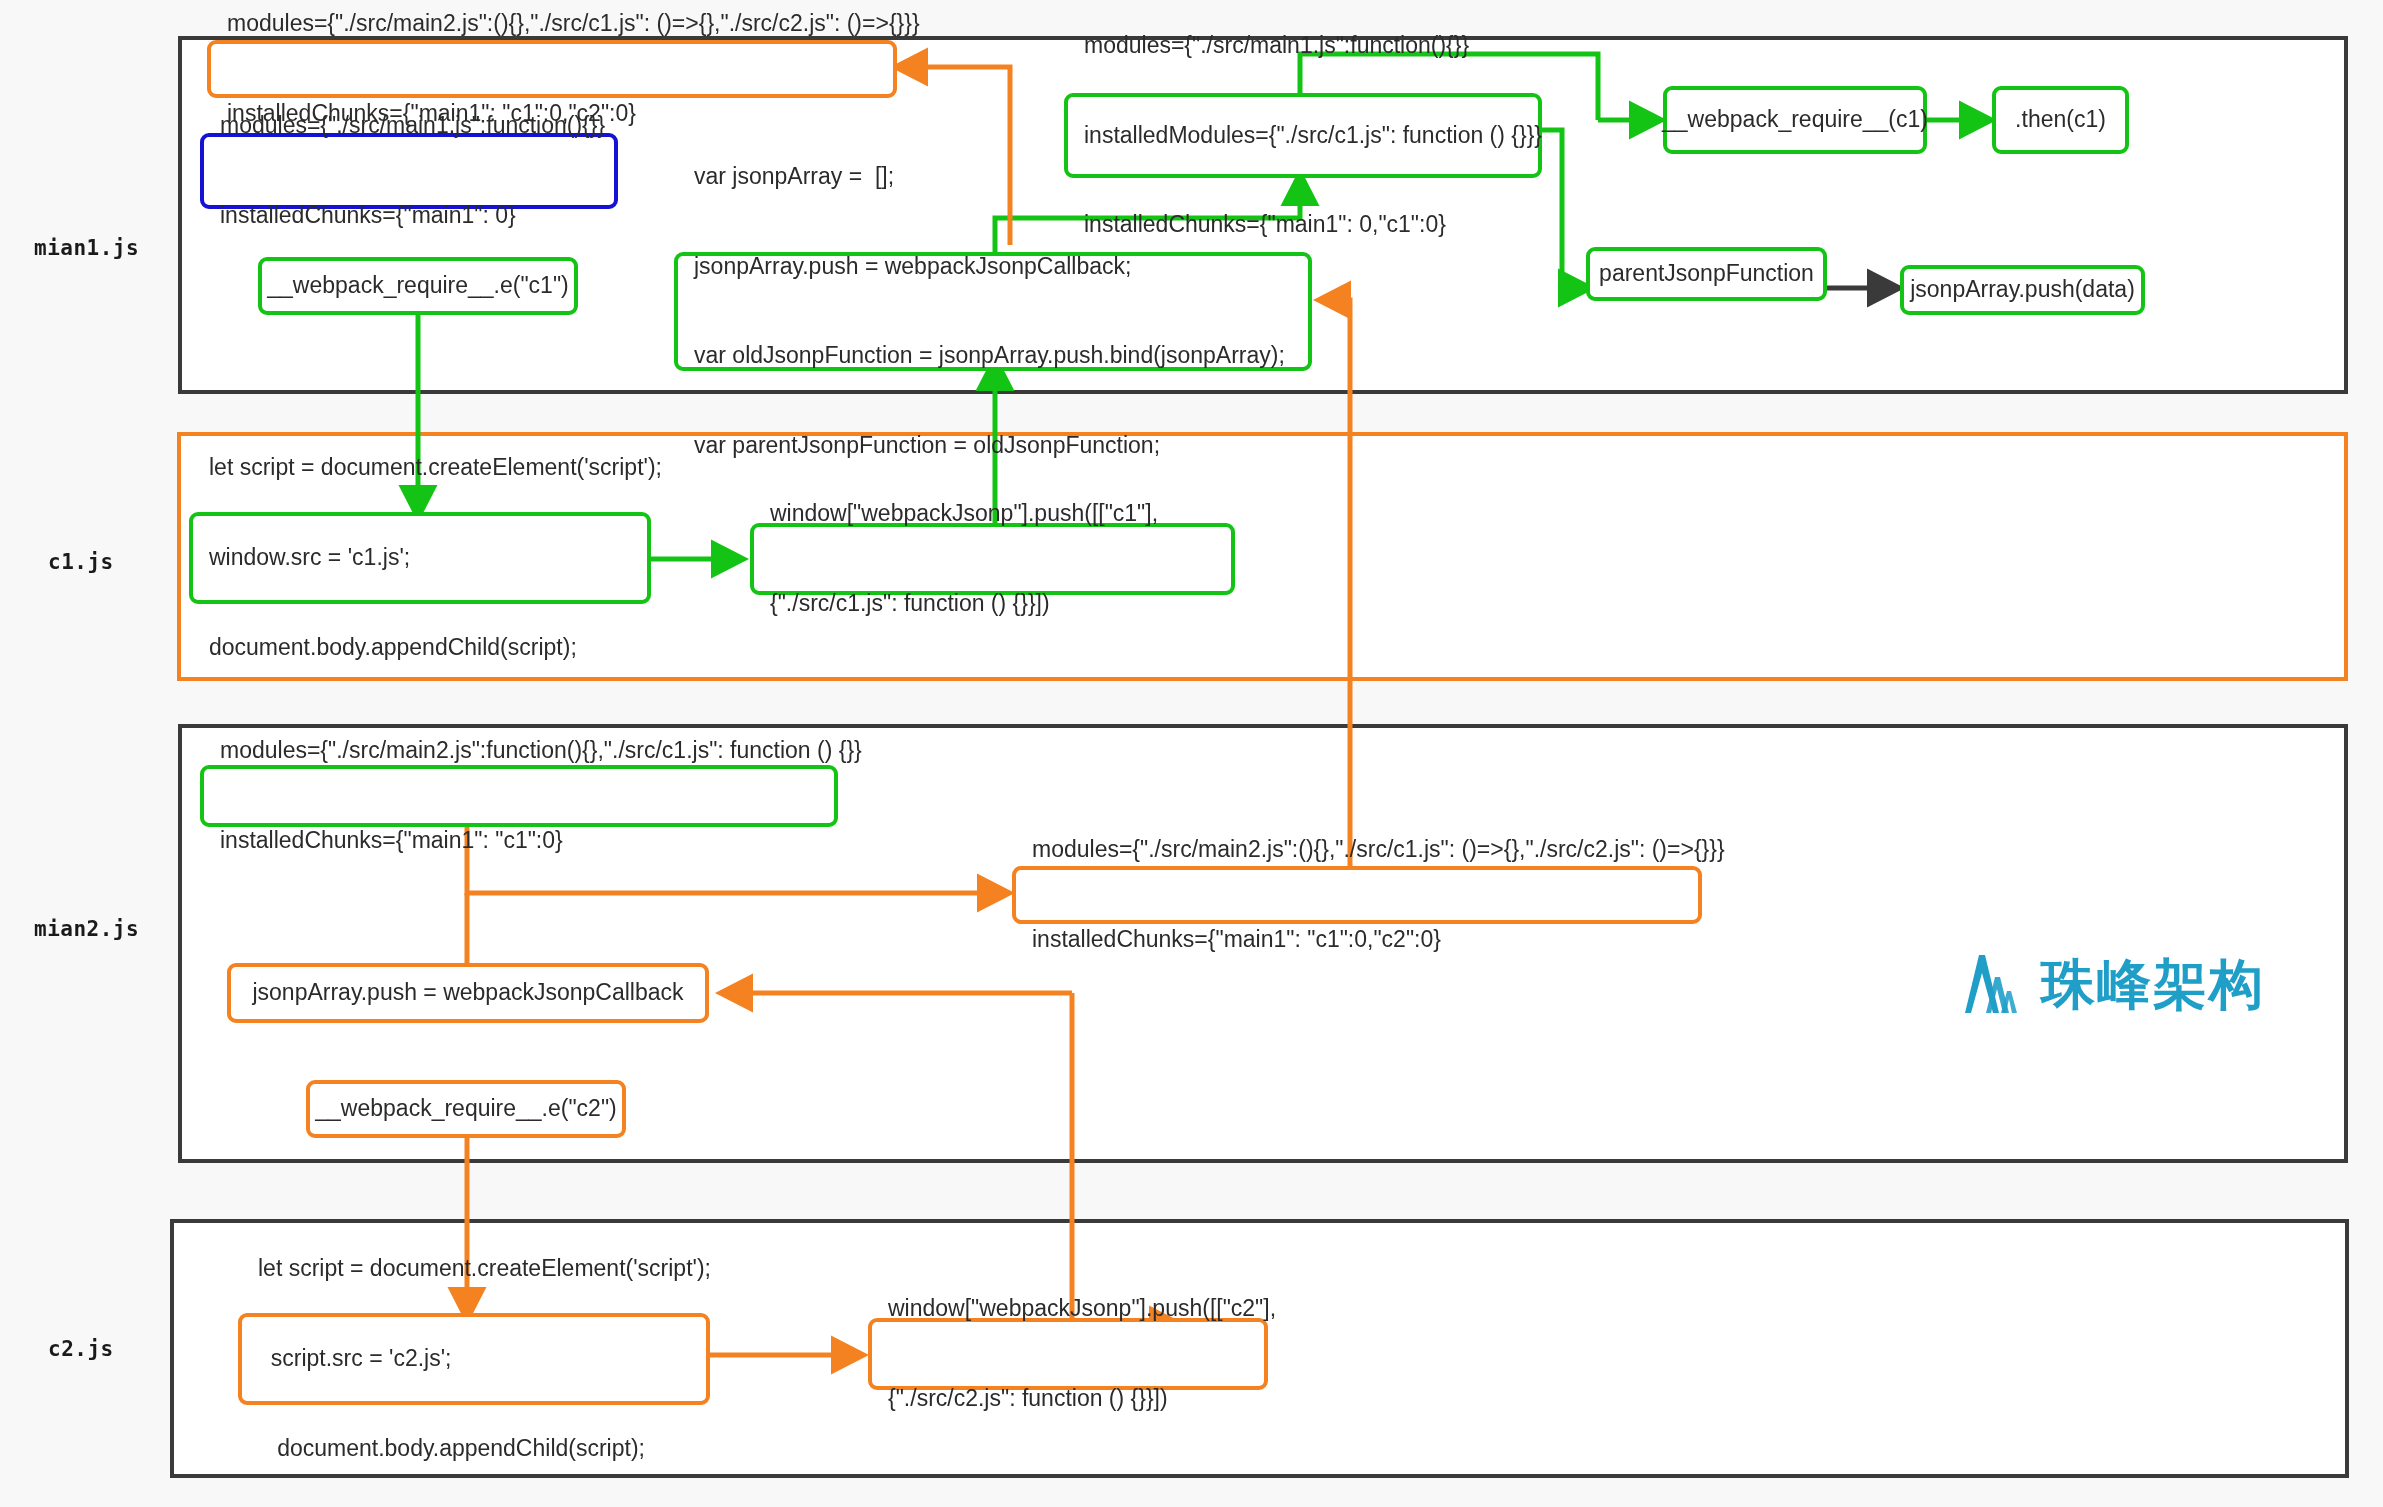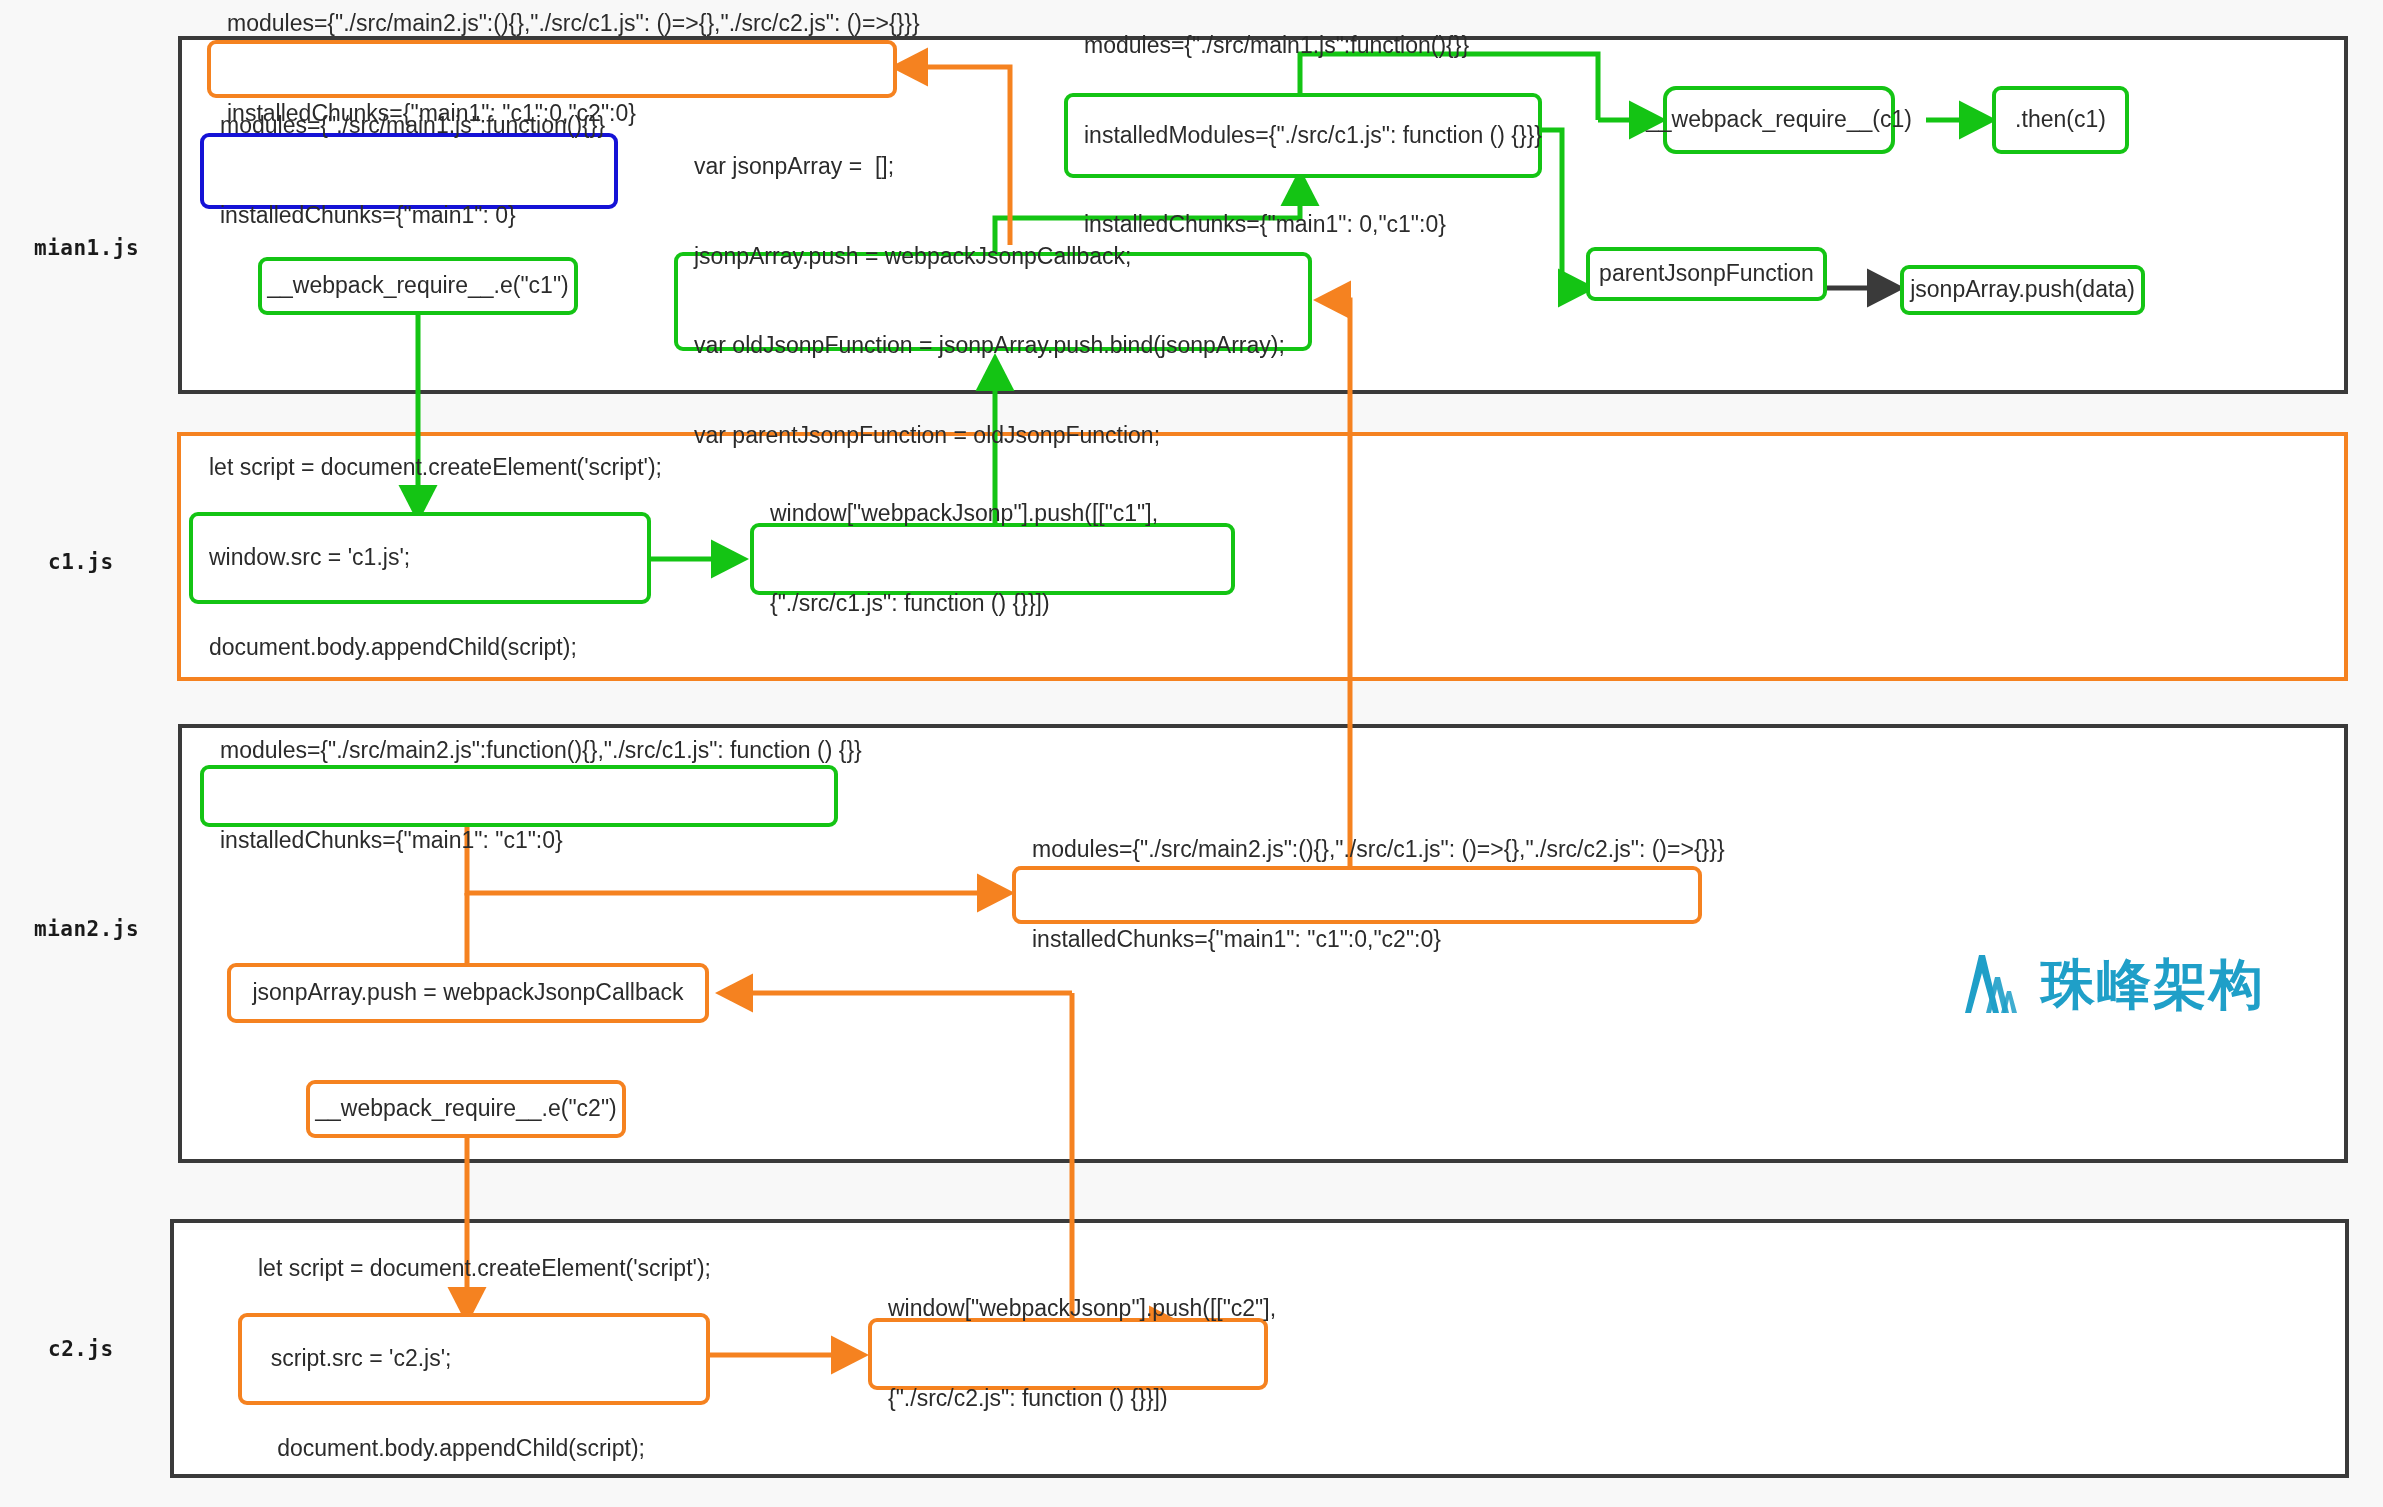--- a/index.html
+++ b/index.html
@@ -157,38 +157,38 @@
     <div>
       <div>modules={"./src/main1.js":function(){}}</div>
       <div>installedChunks={"main1": 0}</div>
     </div>
   </div>
 
   <div class="node green center" style="left:258px; top:257px; width:320px; height:58px;">
     <span>__webpack_require__.e("c1")</span>
   </div>
 
-  <div class="node green" style="left:674px; top:252px; width:638px; height:99px;">
+  <div class="node green" style="left:674px; top:252px; width:638px; height:119px;">
     <div>
       <div>var jsonpArray =  [];</div>
       <div>jsonpArray.push = webpackJsonpCallback;</div>
       <div>var oldJsonpFunction = jsonpArray.push.bind(jsonpArray);</div>
       <div>var parentJsonpFunction = oldJsonpFunction;</div>
     </div>
   </div>
 
   <div class="node green" style="left:1064px; top:93px; width:478px; height:85px;">
     <div>
       <div>modules={"./src/main1.js":function(){}}</div>
       <div>installedModules={"./src/c1.js": function () {}}}</div>
       <div>installedChunks={"main1": 0,"c1":0}</div>
     </div>
   </div>
 
-  <div class="node green center" style="left:1663px; top:86px; width:232px; height:68px;border-radius:13px;">
+  <div class="node green center" style="left:1663px; top:86px; width:264px; height:68px;">
     <span>__webpack_require__(c1)</span>
   </div>
 
   <div class="node green center" style="left:1992px; top:86px; width:137px; height:68px;">
     <span>.then(c1)</span>
   </div>
 
   <div class="node green center" style="left:1586px; top:247px; width:241px; height:54px;">
     <span>parentJsonpFunction</span>
   </div>

